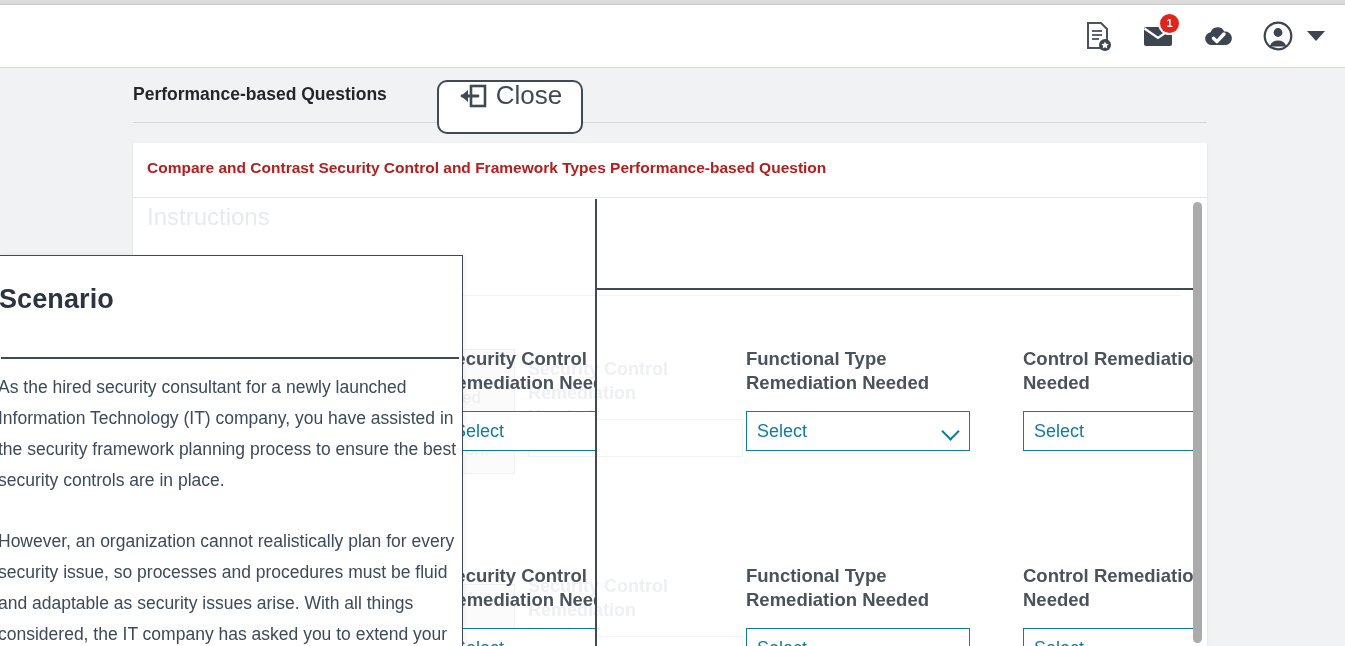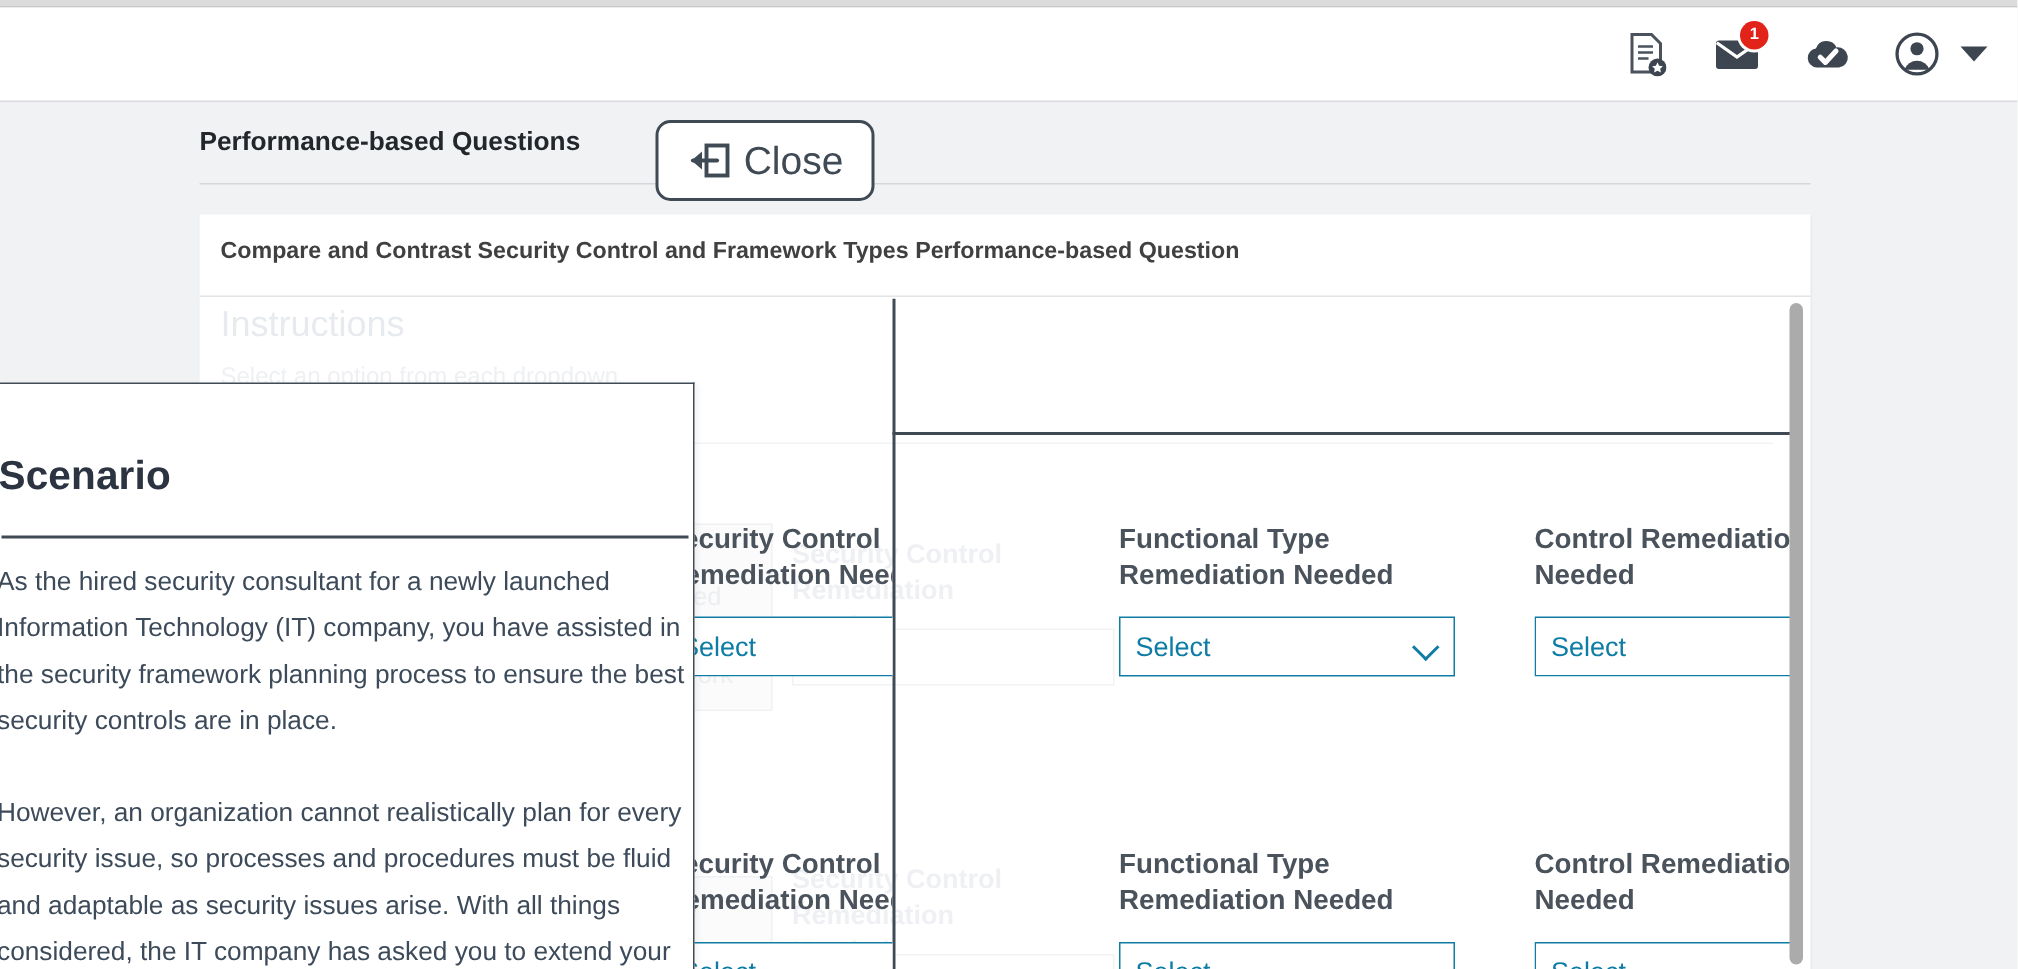--- a/index.html
+++ b/index.html
@@ -32,21 +32,21 @@
 
   
   .tabstrip{position:absolute;left:133px;top:14px;width:1074px;height:40px;border-bottom:1px solid #d5d7da;}
   .tab{position:absolute;top:0;font-size:17.5px;line-height:24px;cursor:pointer;white-space:nowrap;}
   .tab.active{left:0;color:#23272c;font-weight:bold;}
   .tab.plain{left:303px;color:#6e757c;font-weight:normal;}
 
   
   .card{position:absolute;left:133px;top:75px;width:1074px;height:503px;background:#ffffff;box-shadow:0 1px 2px rgba(0,0,0,.10);}
   .card-head{position:absolute;left:0;top:0;width:1074px;height:55px;border-bottom:1px solid #e3e4e6;box-sizing:border-box;}
-  .card-head span{position:absolute;left:14px;top:16px;font-size:15.5px;font-weight:bold;color:#404040;white-space:nowrap;}
+  .card-head span{position:absolute;left:14px;top:16px;font-size:15.5px;font-weight:bold;color:#b91c1c;white-space:nowrap;}
 
   
   .scrollarea{position:absolute;left:0;top:56px;width:1074px;height:447px;overflow:hidden;}
   .scrollbar{position:absolute;right:5px;top:3px;width:9px;height:441px;background:#ababab;border-radius:5px;}
 
   
   .bg-layer{position:absolute;left:0;top:0;width:1062px;height:447px;}
   .bg-instr-title{position:absolute;left:14px;top:4px;font-size:24px;font-weight:normal;color:#e7eaee;white-space:nowrap;}
   .bg-instr-l1{position:absolute;left:14px;top:44px;font-size:16px;color:#eef0f3;white-space:nowrap;}
   .bg-instr-l2{position:absolute;left:14px;top:68px;font-size:16px;color:#eef0f3;white-space:nowrap;}
@@ -88,29 +88,29 @@
 
   .col.clip1{width:152px;overflow:hidden;}
   .col.clip3{width:172px;overflow:hidden;}
 
   
   .modal{
     position:absolute;left:-1px;top:187px;width:464px;height:459px;
     background:#ffffff;border:1px solid #3f4a55;border-left:none;box-sizing:border-box;
     box-shadow:2px 0 4px rgba(0,0,0,.05);overflow:hidden;z-index:30;
   }
-  .modal-title{position:absolute;left:0px;top:28px;font-size:27px;font-weight:bold;color:#2b3440;white-space:nowrap;letter-spacing:.1px;margin-top:18px;}
+  .modal-title{position:absolute;left:0px;top:28px;font-size:27px;font-weight:bold;color:#2b3440;white-space:nowrap;letter-spacing:.1px;}
   .modal-rule{position:absolute;left:2px;top:101px;width:458px;height:2px;background:#3f4a55;}
   .modal-body{position:absolute;left:-1px;top:116px;width:462px;font-size:17.5px;line-height:31px;color:#3c4a5a;}
   .modal-body p{margin:0 0 30px 0;}
 
   .closebtn{
     position:absolute;left:437px;top:12px;width:146px;height:54px;
     background:#ffffff;border:2.5px solid #3f4a55;border-radius:10px;
-    display:flex;align-items:center;justify-content:center;gap:8px;cursor:pointer;z-index:40;
+    display:flex;justify-content:center;gap:8px;cursor:pointer;z-index:40;
     box-sizing:border-box;
   }
   .closebtn .clabel{font-size:26px;color:#3f4a55;line-height:26px;}
   .closebtn svg{display:block;}
 </style>
 </head>
 <body>
 
 <div class="browser-strip"></div>
 
@@ -167,21 +167,20 @@
   <div class="card">
 
     <div class="card-head">
       <span>Compare and Contrast Security Control and Framework Types Performance-based Question</span>
     </div>
 
     <div class="scrollarea">
 
       <div class="bg-layer">
         <div class="bg-instr-title">Instructions</div>
-        <div class="bg-instr-l1">Select an option from each dropdown</div>
         <div class="bg-instr-l2">for the controls needed in each scenario.</div>
         <div class="bg-rule"></div>
 
         <div class="bubble bubble1">
           <div class="tail"></div>
           <div class="btxt">IT Admin: That last attack did some real damage! We needed to be alerted and identify malicious activity on our network immediately.</div>
         </div>
         <div class="bubble bubble2">
           <div class="tail"></div>
           <div class="btxt">IT Admin: Our employees are visiting bad, unsecure websites way too often, but</div>

